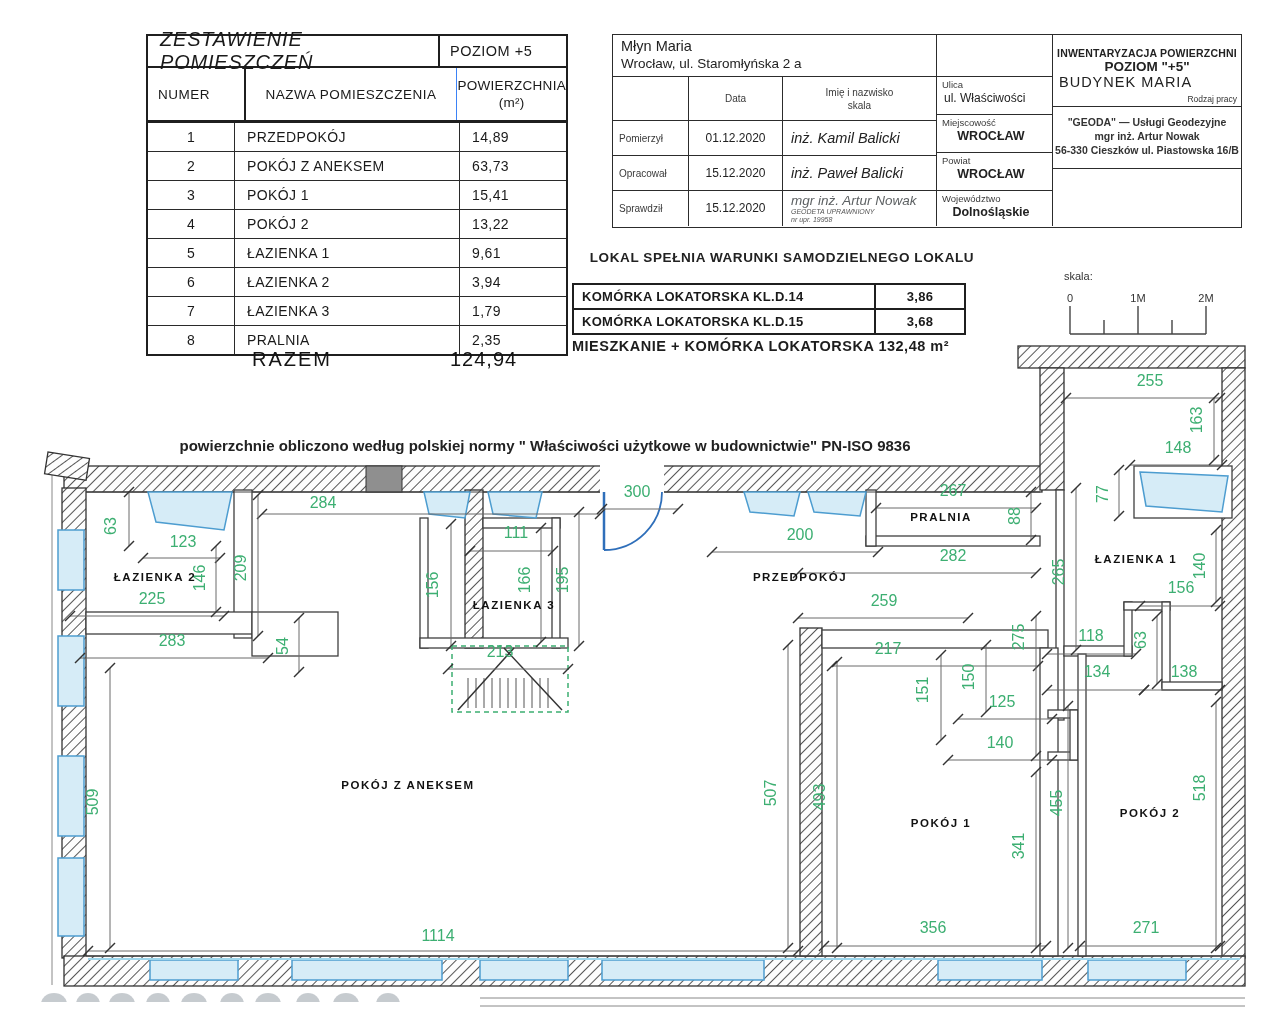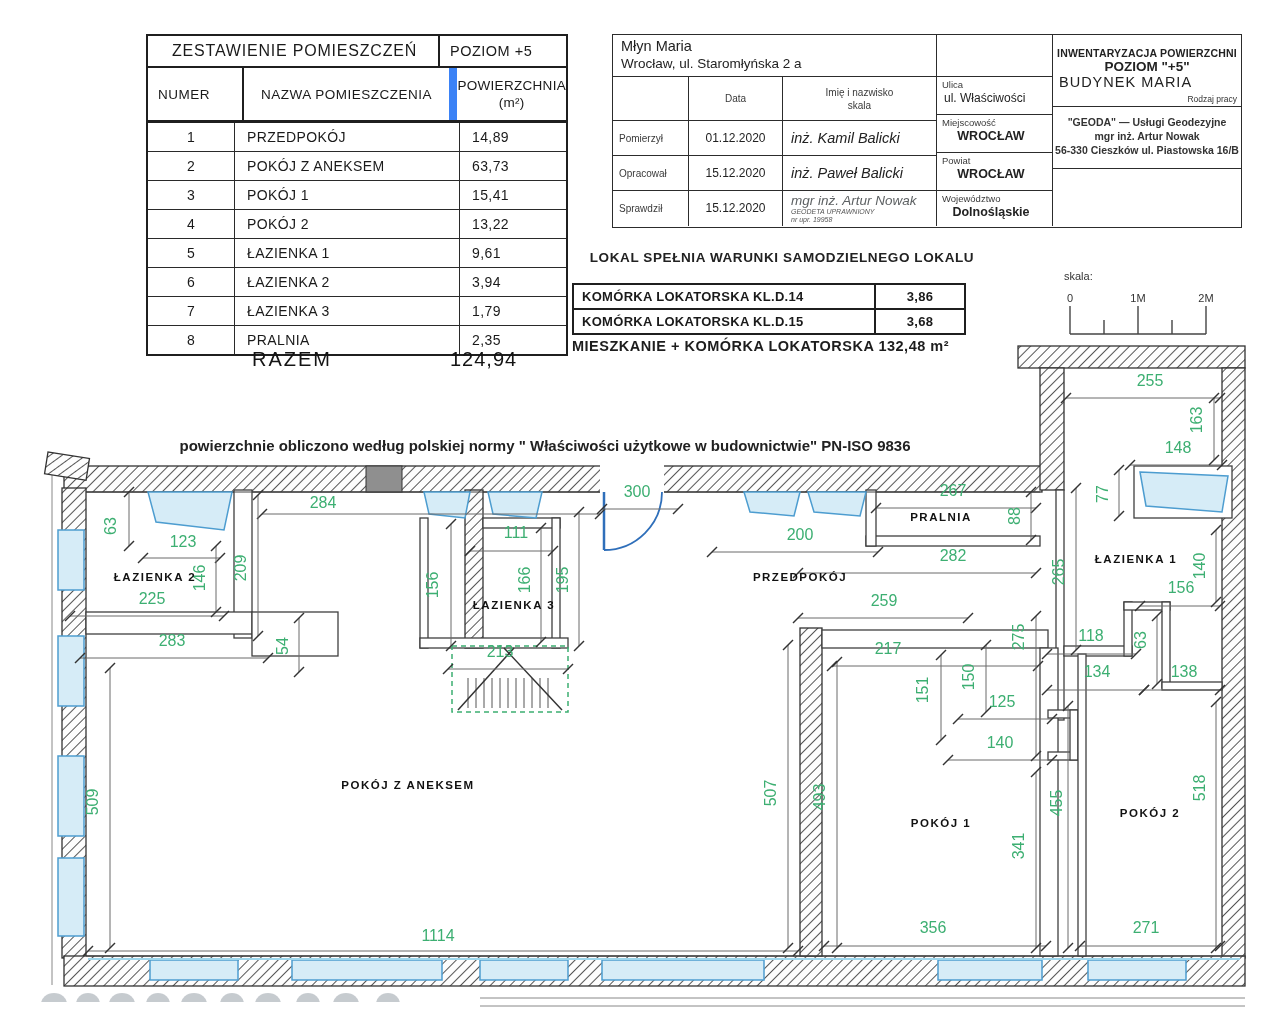--- a/index.html
+++ b/index.html
@@ -2,25 +2,25 @@
 <html><head>
 <meta charset="utf-8">
 <style>
   html,body{margin:0;padding:0;background:#fff;}
   .sheet{position:relative;width:1279px;height:1024px;background:#fff;overflow:hidden;
          font-family:"Liberation Sans",sans-serif;color:#1a1a1a;}
 
   
   .rt{position:absolute;left:146px;top:34px;width:418px;border:2px solid #1f1f1f;background:#fff;}
   .rt-head{display:flex;height:30px;border-bottom:2px solid #1f1f1f;align-items:center;}
-  .rt-head-title{flex:1;padding-left:24px;font-size:16px;letter-spacing:.8px;}
+  .rt-head-title{flex:1;padding-left:12px;font-size:20px;letter-spacing:.8px;font-style:italic;}
   .rt-head-level{width:116px;border-left:2px solid #1f1f1f;height:30px;line-height:30px;padding-left:10px;font-size:14.5px;letter-spacing:.5px;}
   .rt-cols{display:flex;height:52px;border-bottom:3px solid #1f1f1f;}
   .rt-cols .c1{width:86px;border-right:2px solid #1f1f1f;display:flex;align-items:center;padding-left:10px;font-size:13.5px;letter-spacing:.5px;}
-  .rt-cols .c2{width:212px;border-right:8px solid #3b82f6;display:flex;align-items:center;justify-content:center;font-size:13.5px;letter-spacing:.5px;}
+  .rt-cols .c2{width:212px;border-right:1px solid #3b82f6;display:flex;align-items:center;justify-content:center;font-size:13.5px;letter-spacing:.5px;}
   .rt-cols .c3{flex:1;display:flex;flex-direction:column;align-items:center;justify-content:center;font-size:13.5px;letter-spacing:.3px;line-height:17px;}
   .rt-row{display:flex;height:28px;border-bottom:1.5px solid #2a2a2a;align-items:center;font-size:14px;letter-spacing:.4px;}
   .rt-row:last-child{border-bottom:none;}
   .rt-row .c1{width:86px;border-right:1.5px solid #2a2a2a;text-align:center;height:28px;line-height:28px;}
   .rt-row .c2{width:212px;border-right:1.5px solid #2a2a2a;padding-left:12px;height:28px;line-height:28px;}
   .rt-row .c3{flex:1;padding-left:12px;height:28px;line-height:28px;}
   .razem{position:absolute;left:146px;top:348px;width:418px;display:flex;font-size:20px;letter-spacing:2px;color:#141414;}
   .razem .lbl{margin-left:106px;}
   .razem .val{margin-left:118px;letter-spacing:1px;}
 

